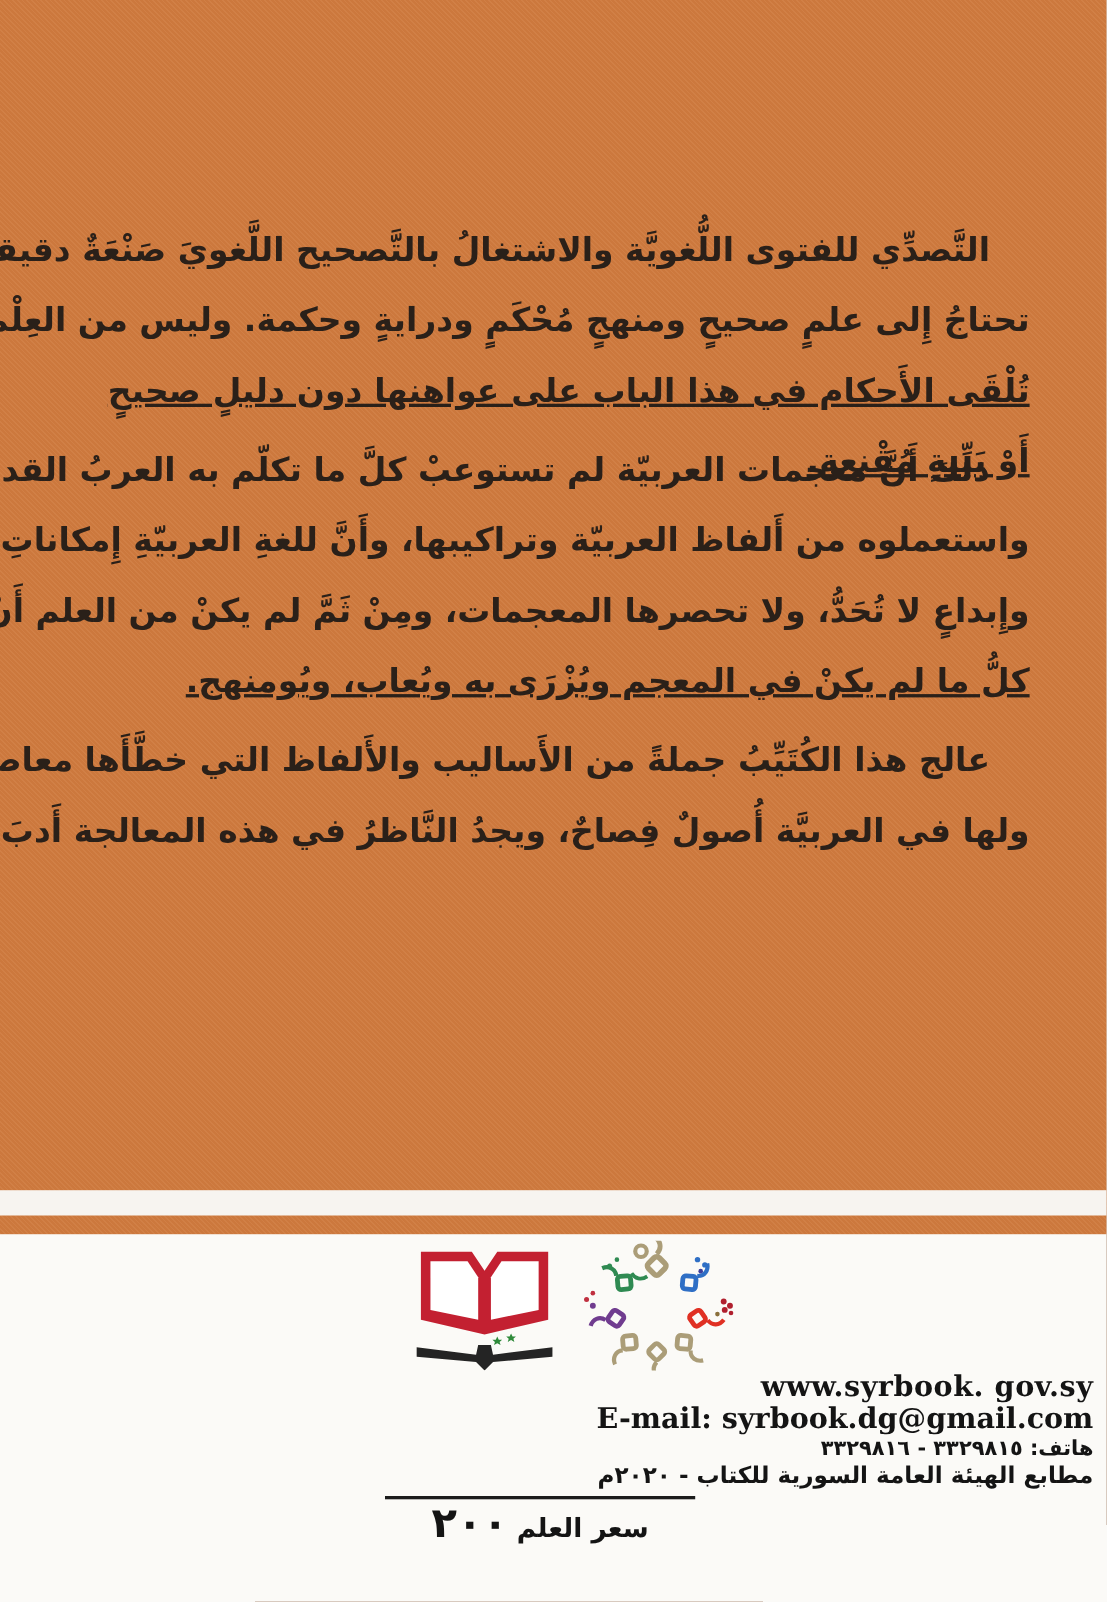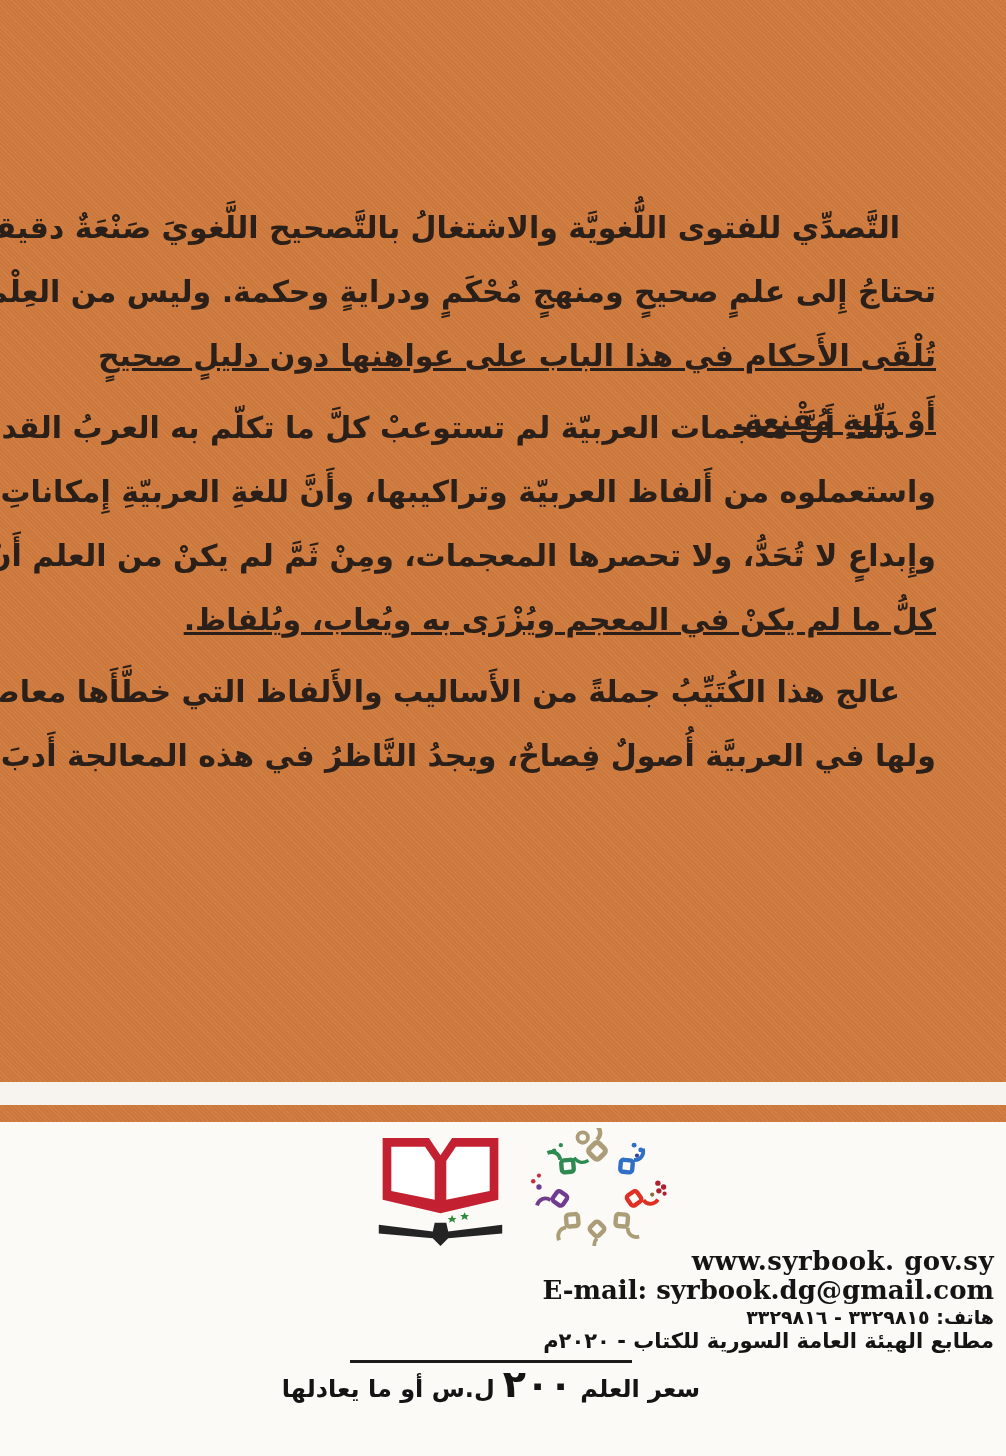--- a/index.html
+++ b/index.html
@@ -86,21 +86,21 @@
       <div class="para">
         <div class="bline first">التَّصدِّي للفتوى اللُّغويَّة والاشتغالُ بالتَّصحيح اللَّغويَ صَنْعَةٌ دقيقةٌ،</div>
         <div class="bline">تحتاجُ إِلى علمٍ صحيحٍ ومنهجٍ مُحْكَمٍ ودرايةٍ وحكمة. وليس من العِلْمِ أَنْ</div>
         <div class="bline last">تُلْقَى الأَحكام في هذا الباب على عواهنها دون دليلٍ صحيحٍ أَوْ بَيِّنةٍ مُقْنعة.</div>
       </div>
 
       <div class="para">
         <div class="bline first">ذلك أَنَّ معجمات العربيّة لم تستوعبْ كلَّ ما تكلّم به العربُ القدماءُ</div>
         <div class="bline">واستعملوه من أَلفاظ العربيّة وتراكيبها، وأَنَّ للغةِ العربيّةِ إِمكاناتِ خَلْقٍ</div>
         <div class="bline">وإِبداعٍ لا تُحَدُّ، ولا تحصرها المعجمات، ومِنْ ثَمَّ لم يكنْ من العلم أَنْ يُنْبَزَ</div>
-        <div class="bline last">كلُّ ما لم يكنْ في المعجم ويُزْرَى به ويُعاب، ويُلفاظ.</div>
+        <div class="bline last">كلُّ ما لم يكنْ في المعجم ويُزْرَى به ويُعاب، ويُومنهج.</div>
       </div>
 
       <div class="para">
         <div class="bline first">عالج هذا الكُتَيِّبُ جملةً من الأَساليب والأَلفاظ التي خطَّأَها معاصرون،</div>
         <div class="bline">ولها في العربيَّة أُصولٌ فِصاحٌ، ويجدُ النَّاظرُ في هذه المعالجة أَدبَ الإِفتاء</div>
       </div>
 
     </div>
     <div class="white-stripe"></div>
   </div>
@@ -163,18 +163,17 @@
 
     <div class="footer-texts">
       <div class="website">www.syrbook. gov.sy</div>
       <div class="email">E-mail: syrbook.dg@gmail.com</div>
       <div class="phone">هاتف: ٣٣٢٩٨١٥ - ٣٣٢٩٨١٦</div>
       <div class="publisher">مطابع الهيئة العامة السورية للكتاب - ٢٠٢٠م</div>
       <div class="divider"></div>
       <div class="price">
         <span>سعر العلم</span>
         <span class="big-num">٢٠٠</span>
-        <span>ل.س أو ما يعادلها</span>
       </div>
     </div>
 
   </div>
 </div>
 
 </body></html>

